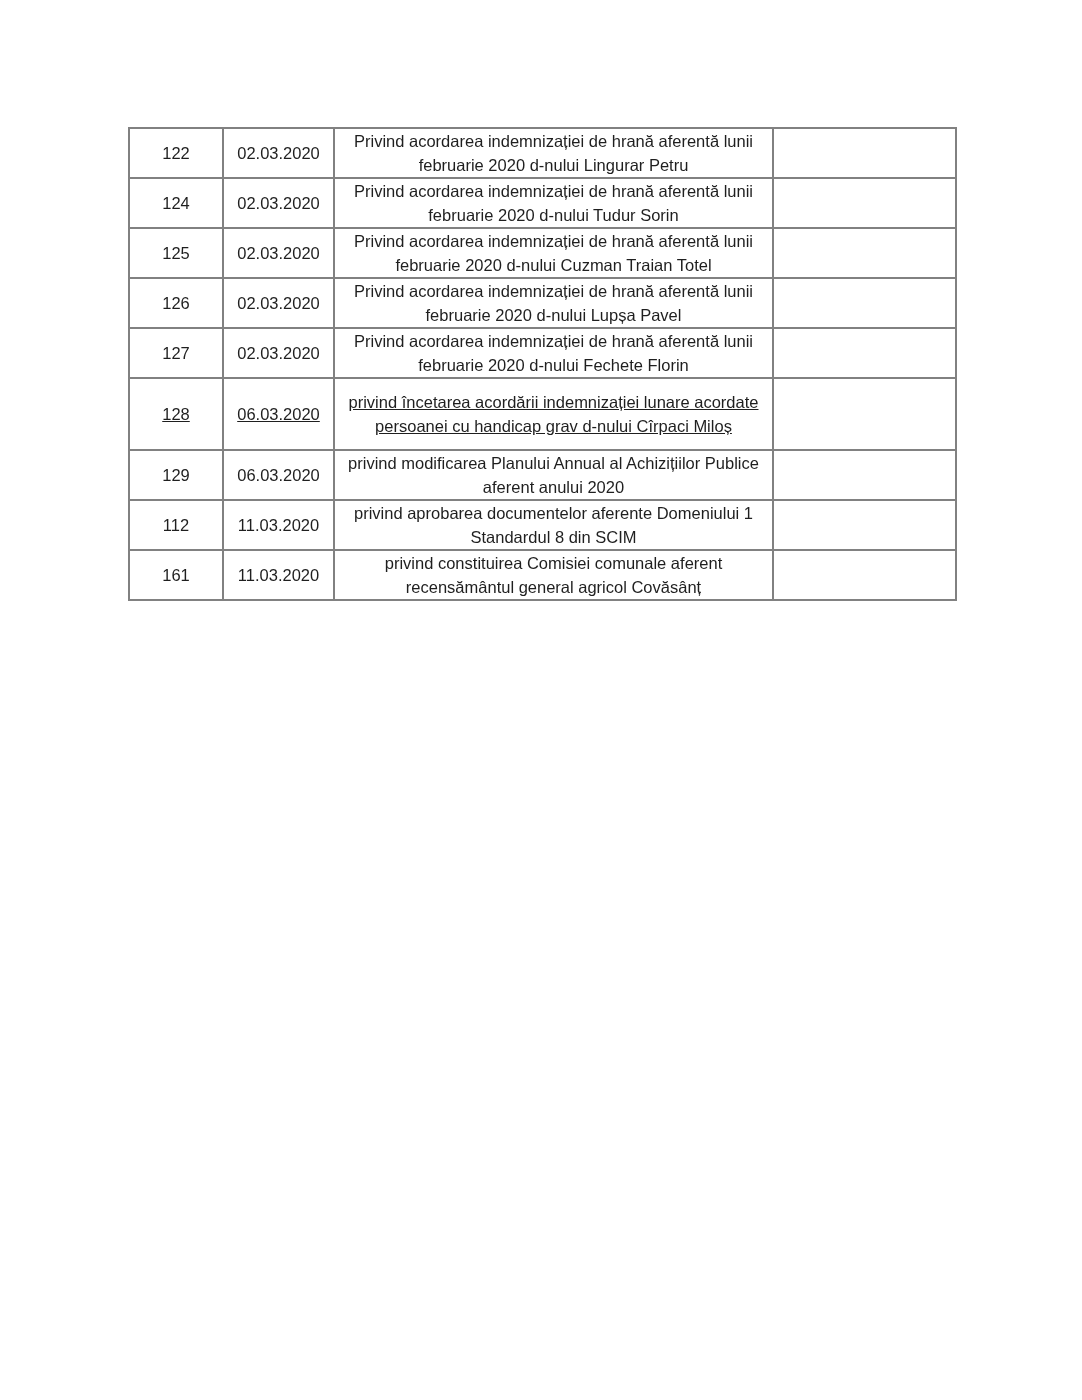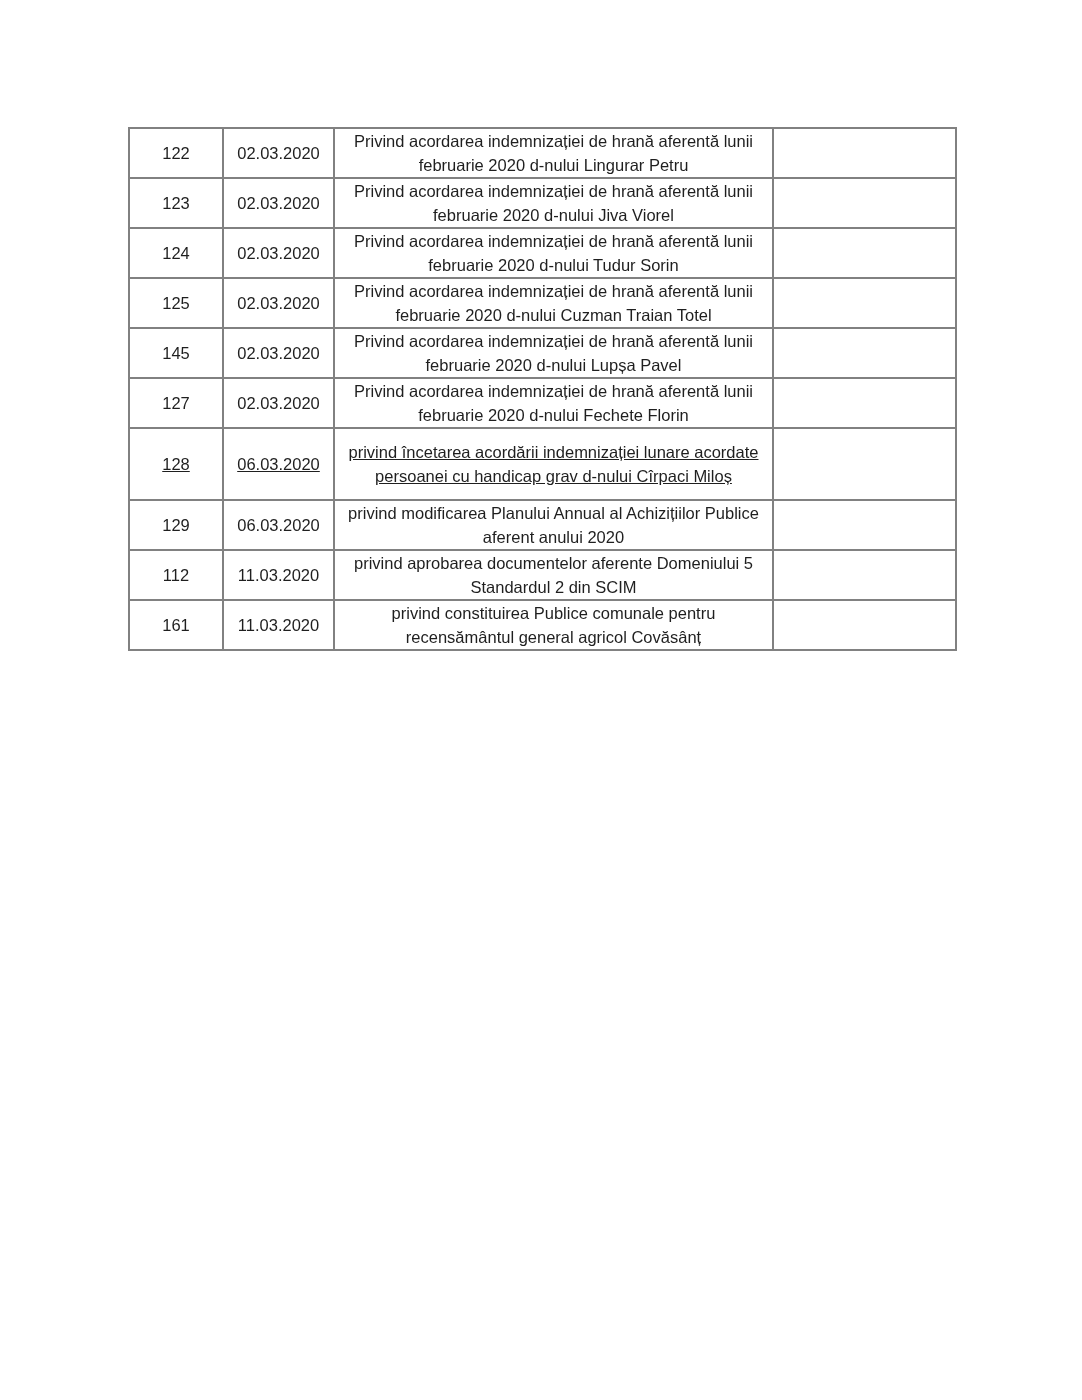--- a/index.html
+++ b/index.html
@@ -51,39 +51,33 @@
       <col class="c-note">
     </colgroup>
     <tbody>
       <tr class="row">
         <td>122</td>
         <td>02.03.2020</td>
         <td>Privind acordarea indemnizației de hrană aferentă lunii februarie 2020 d-nului Lingurar Petru</td>
         <td></td>
       </tr>
       <tr class="row">
-        <td>123</td>
-        <td>02.03.2020</td>
-        <td>Privind acordarea indemnizației de hrană aferentă lunii februarie 2020 d-nului Jiva Viorel</td>
-        <td></td>
-      </tr>
-      <tr class="row">
         <td>124</td>
         <td>02.03.2020</td>
         <td>Privind acordarea indemnizației de hrană aferentă lunii februarie 2020 d-nului Tudur Sorin</td>
         <td></td>
       </tr>
       <tr class="row">
         <td>125</td>
         <td>02.03.2020</td>
         <td>Privind acordarea indemnizației de hrană aferentă lunii februarie 2020 d-nului Cuzman Traian Totel</td>
         <td></td>
       </tr>
       <tr class="row">
-        <td>145</td>
+        <td>126</td>
         <td>02.03.2020</td>
         <td>Privind acordarea indemnizației de hrană aferentă lunii februarie 2020 d-nului Lupșa Pavel</td>
         <td></td>
       </tr>
       <tr class="row">
         <td>127</td>
         <td>02.03.2020</td>
         <td>Privind acordarea indemnizației de hrană aferentă lunii februarie 2020 d-nului Fechete Florin</td>
         <td></td>
       </tr>
@@ -95,24 +89,24 @@
       </tr>
       <tr class="row">
         <td>129</td>
         <td>06.03.2020</td>
         <td>privind modificarea Planului Annual al Achizițiilor Publice aferent anului 2020</td>
         <td></td>
       </tr>
       <tr class="row">
         <td>112</td>
         <td>11.03.2020</td>
-        <td>privind aprobarea documentelor aferente Domeniului 5 Standardul 2 din SCIM</td>
+        <td>privind aprobarea documentelor aferente Domeniului 1 Standardul 8 din SCIM</td>
         <td></td>
       </tr>
       <tr class="row">
         <td>161</td>
         <td>11.03.2020</td>
-        <td>privind constituirea Publice comunale pentru recensământul general agricol Covăsânț</td>
+        <td>privind constituirea Comisiei comunale aferent recensământul general agricol Covăsânț</td>
         <td></td>
       </tr>
     </tbody>
   </table>
 </div>
 
 </body></html>

